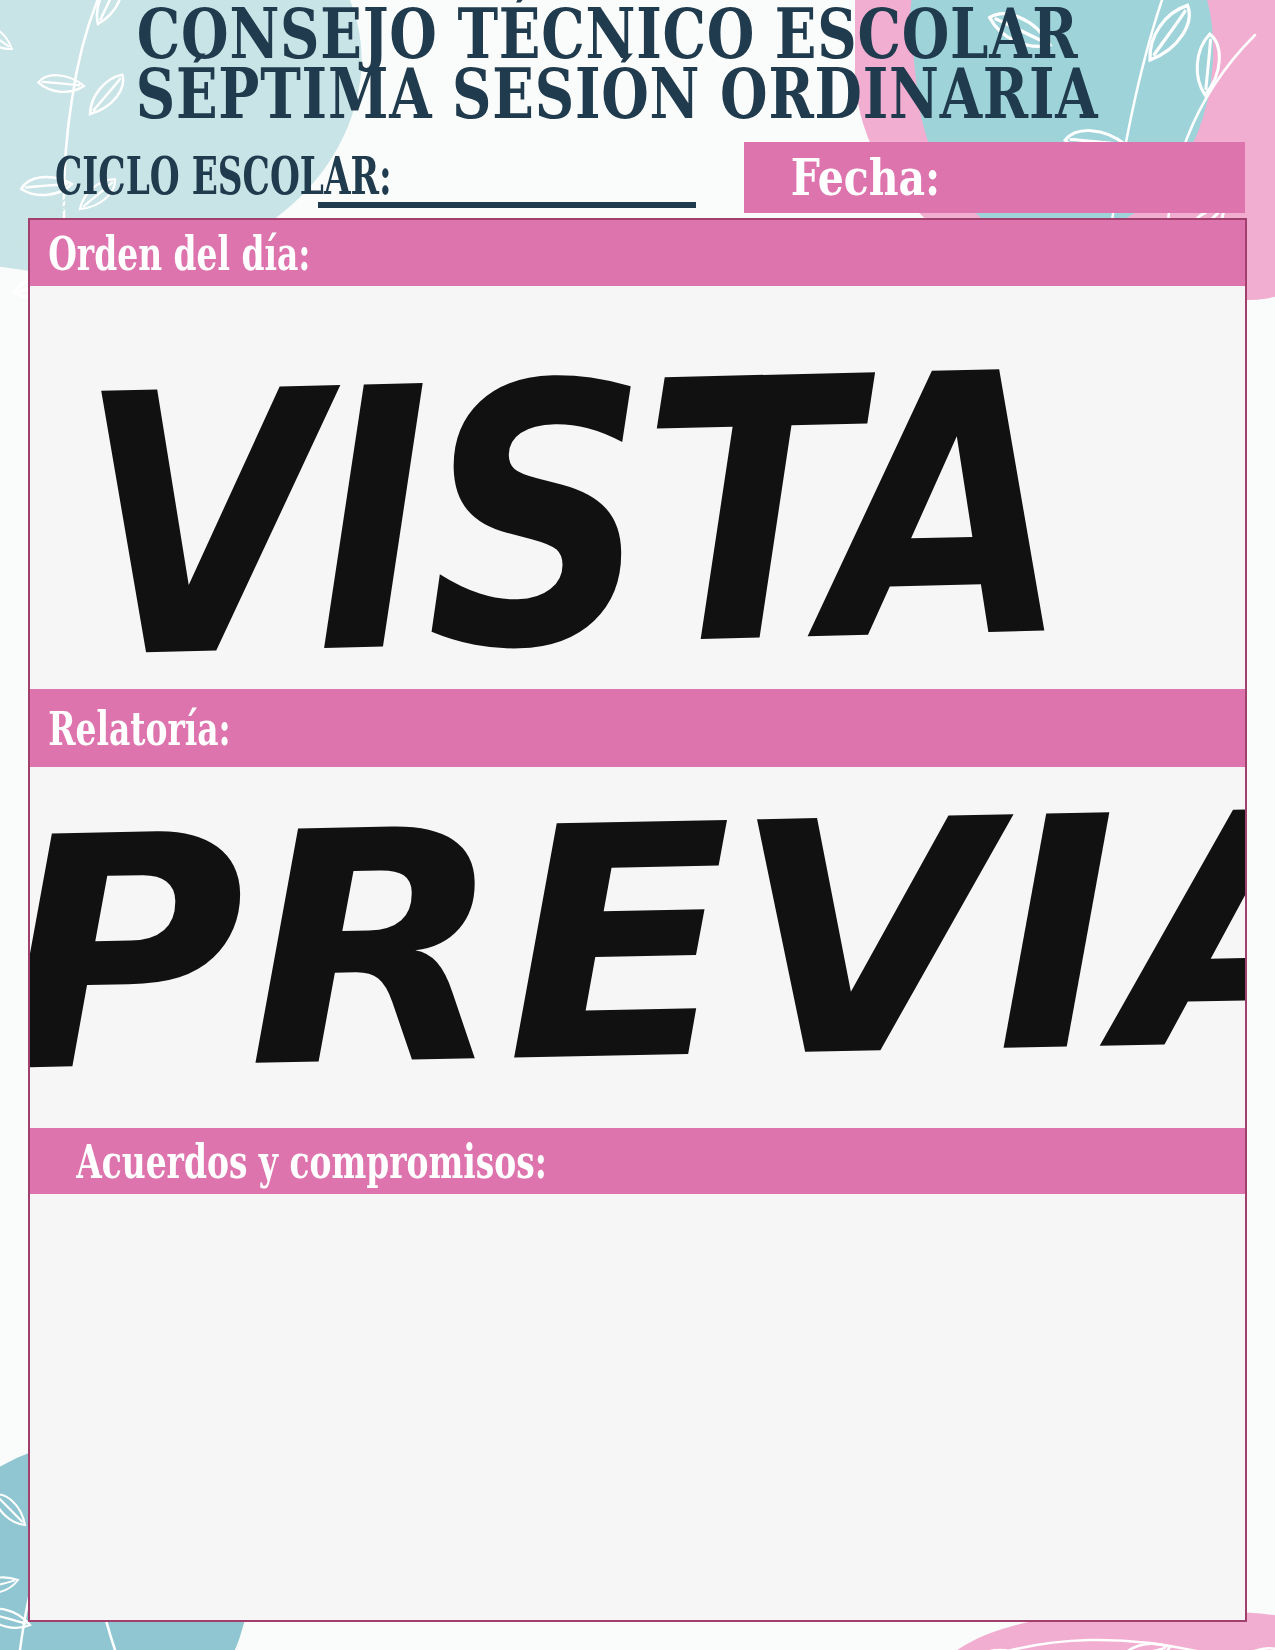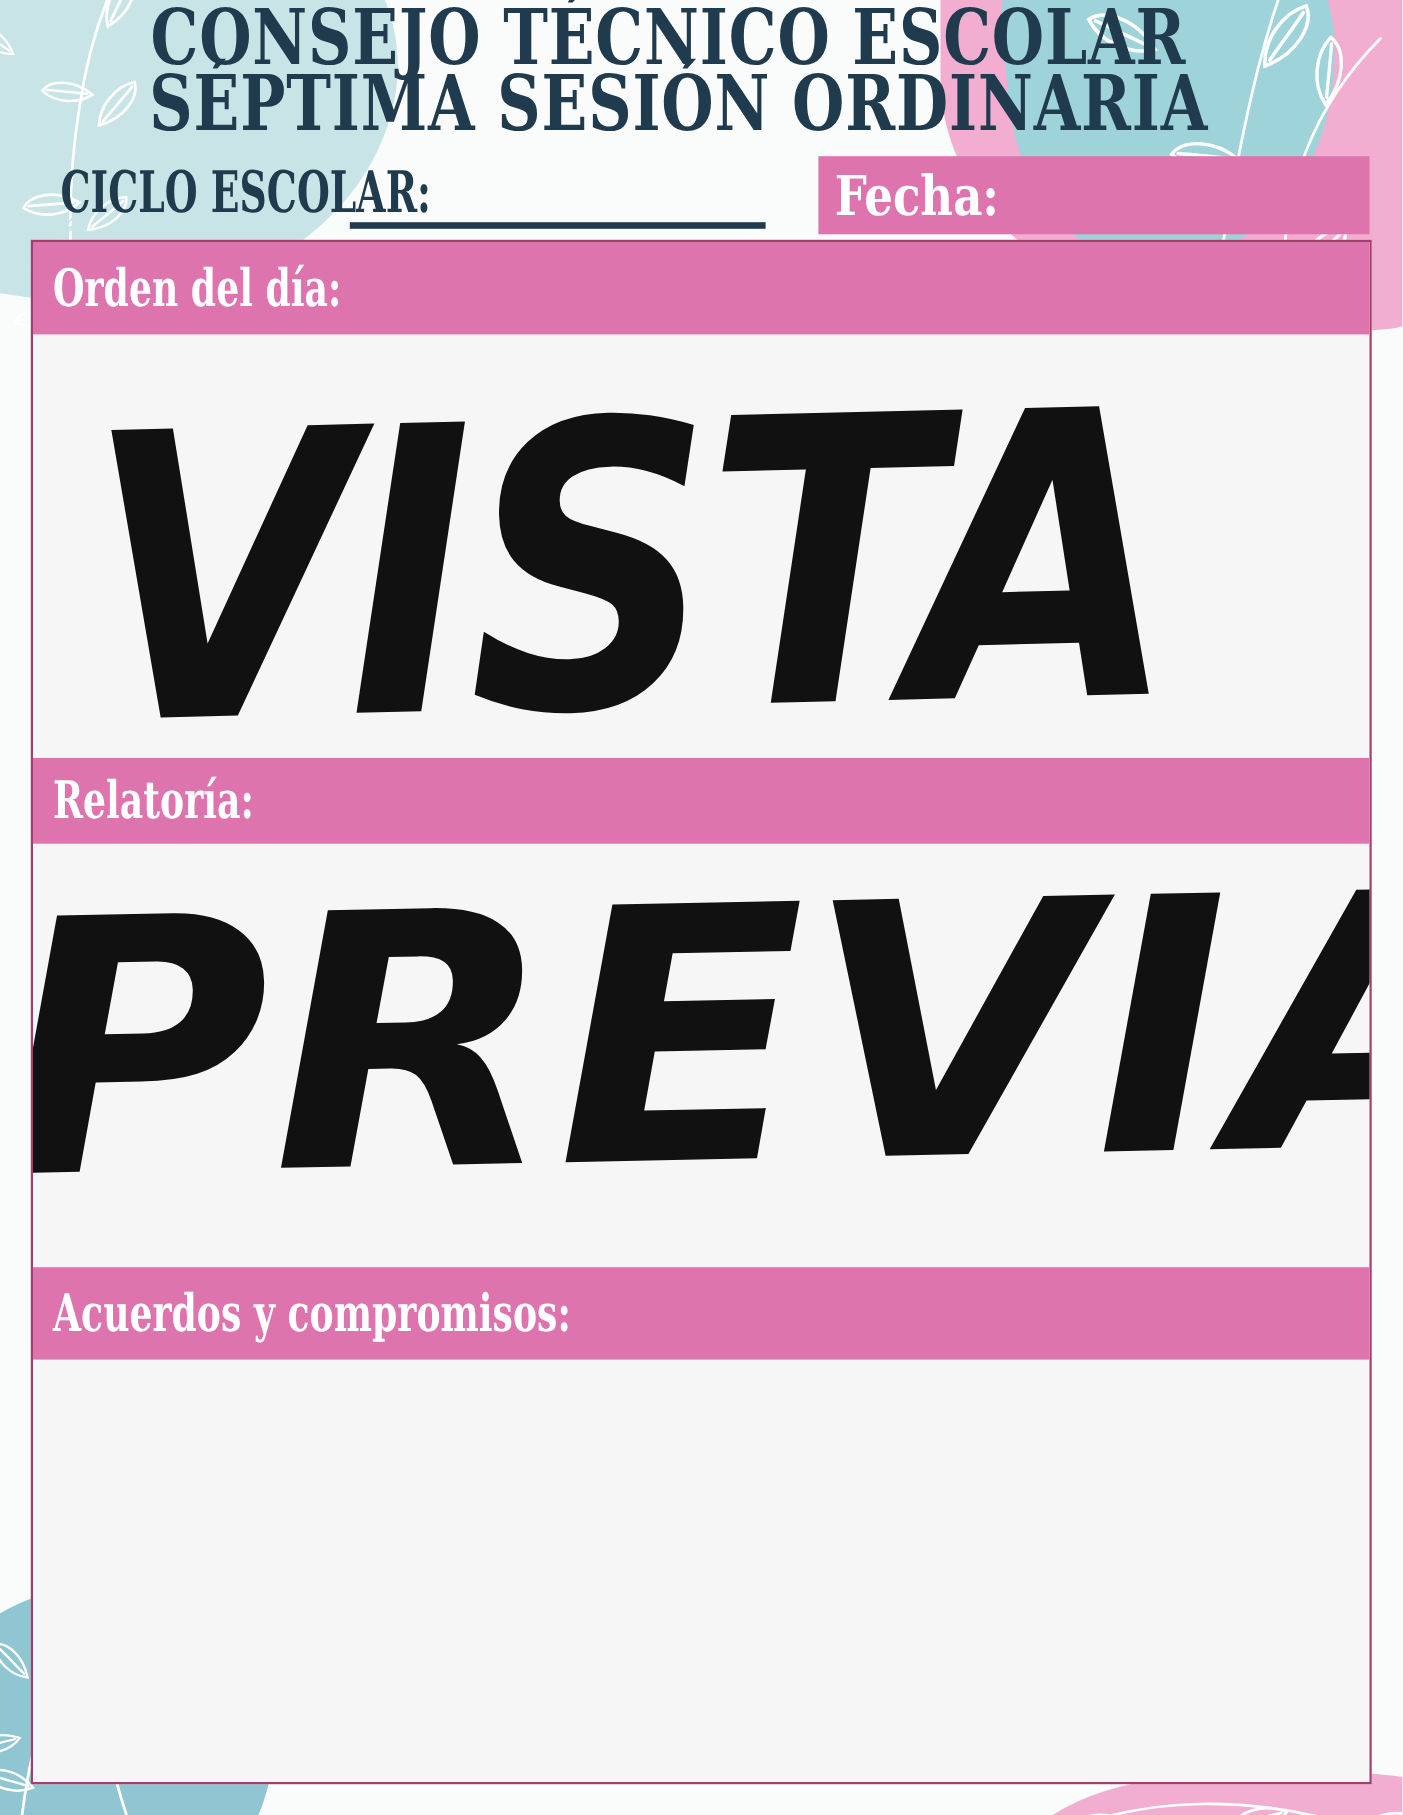--- a/index.html
+++ b/index.html
@@ -68,45 +68,45 @@
     white-space:nowrap;
   }
   .cycle-blank {
     position:absolute; left:318px; top:200px; width:378px; height:8px;
     border-bottom:6px solid #203b4d; z-index:3;
   }
 
   .fecha-box {
     position:absolute; left:744px; top:142px; width:501px; height:71px;
     background:#de74ad; z-index:3;
-    display:flex; align-items:center;
+    display:flex; align-items:center;padding-left:32px;
   }
   .fecha-label {
     color:#ffffff; font-weight:bold; font-size:50px; line-height:50px;
     padding-left:18px;
     transform: scaleX(0.82); transform-origin:left center;
     white-space:nowrap;
   }
   .fecha-value { flex:1; height:100%; }
 
   
   .main-box {
     position:absolute; left:28px; top:218px; width:1219px; height:1404px;
     background:#f6f6f6;
     border:2.5px solid #a2406d;
     z-index:2; overflow:hidden;
   }
   .section-bar {
-    position:absolute; left:0; width:100%; height:84px;
+    position:absolute; left:0; width:100%; height:66px;
     background:#de74ad; z-index:2;
     display:flex; align-items:center;
   }
   .bar-agenda    { top:0; }
   .bar-report    { top:469px; height:78px; }
-  .bar-agreements{ top:932px; }
+  .bar-agreements{ top:908px;padding-left:28px; }
   .section-bar .bar-label {
     color:#ffffff; font-weight:bold; font-size:47px; line-height:47px;
     padding-left:26px;
     transform: scaleX(0.70); transform-origin:left center;
     white-space:nowrap;
   }
 
   .watermark {
     position:absolute; z-index:1; width:100%;
     text-align:center;

